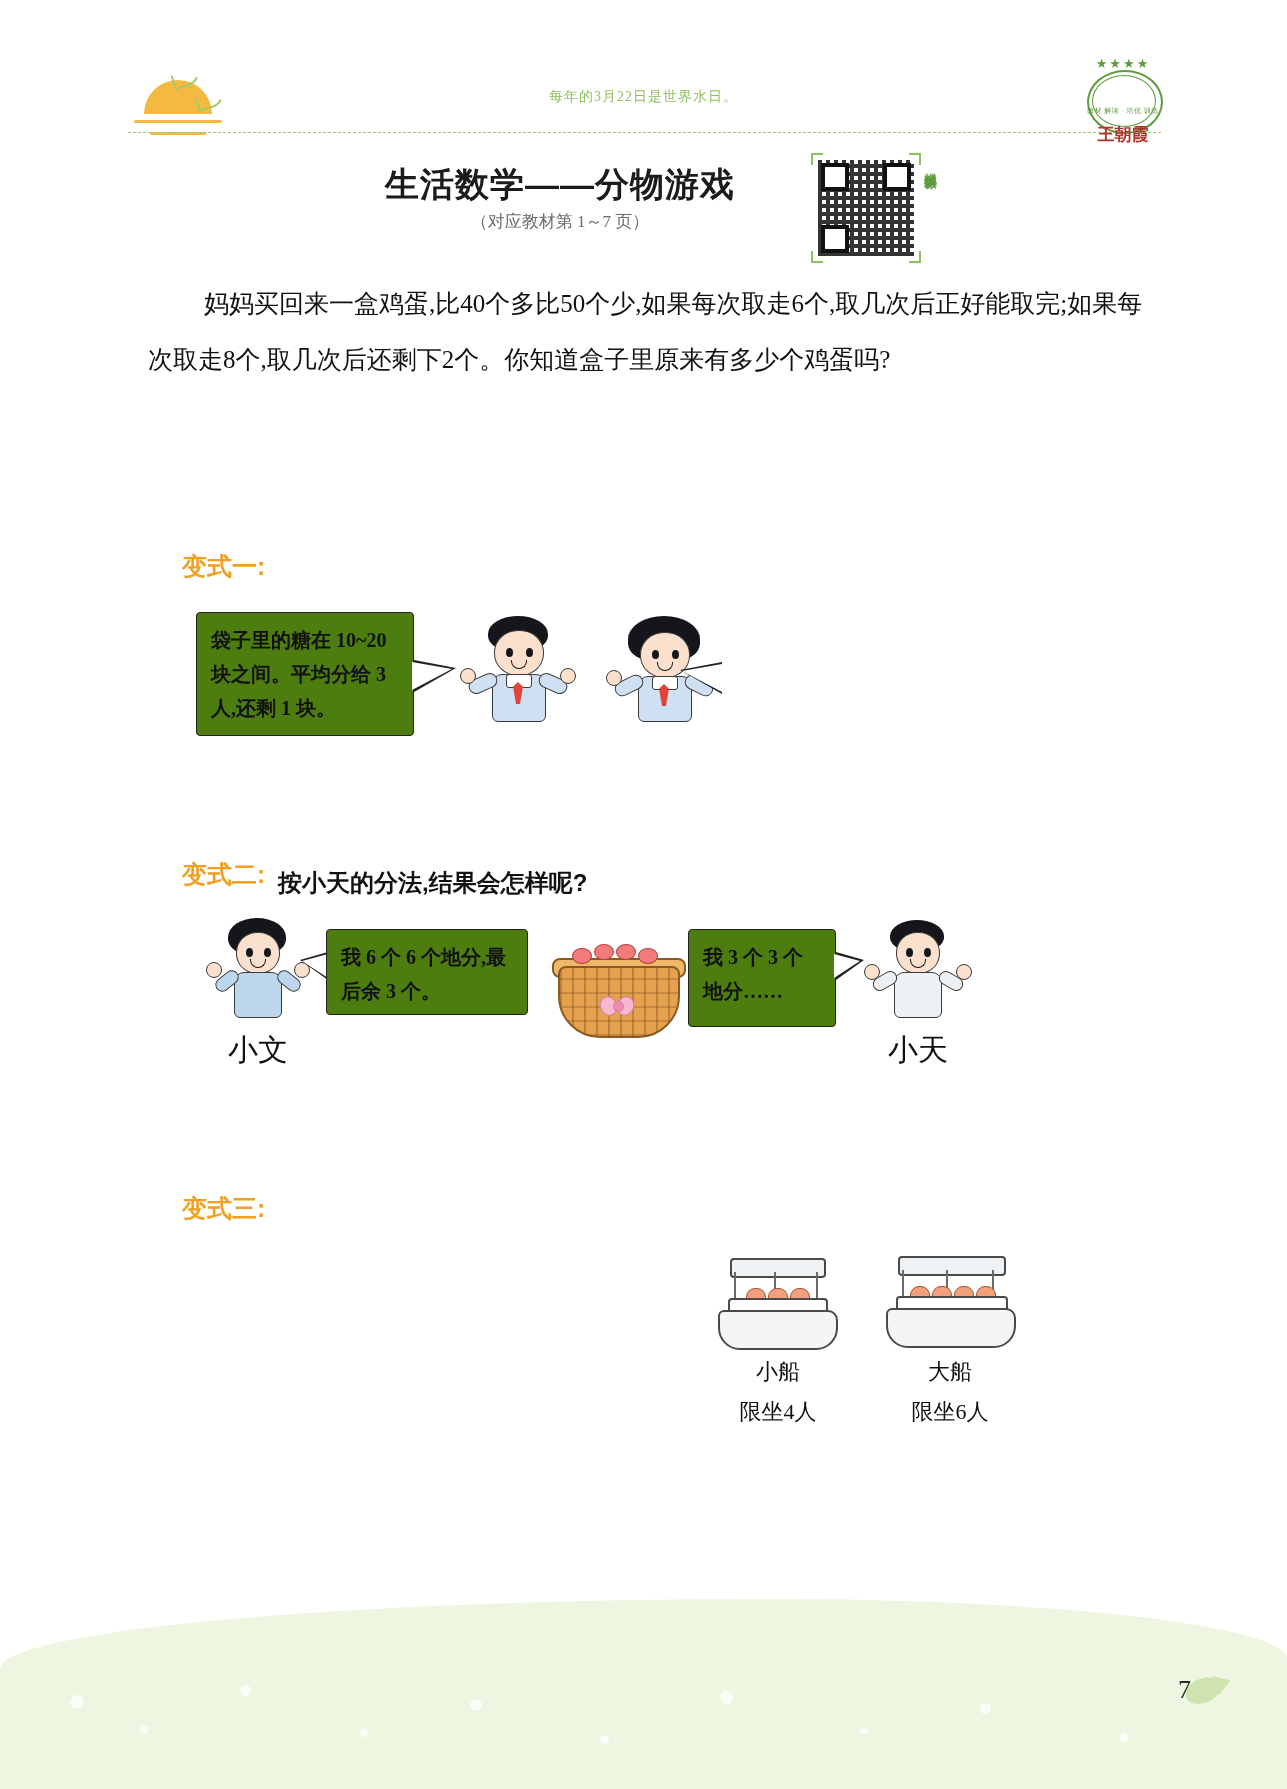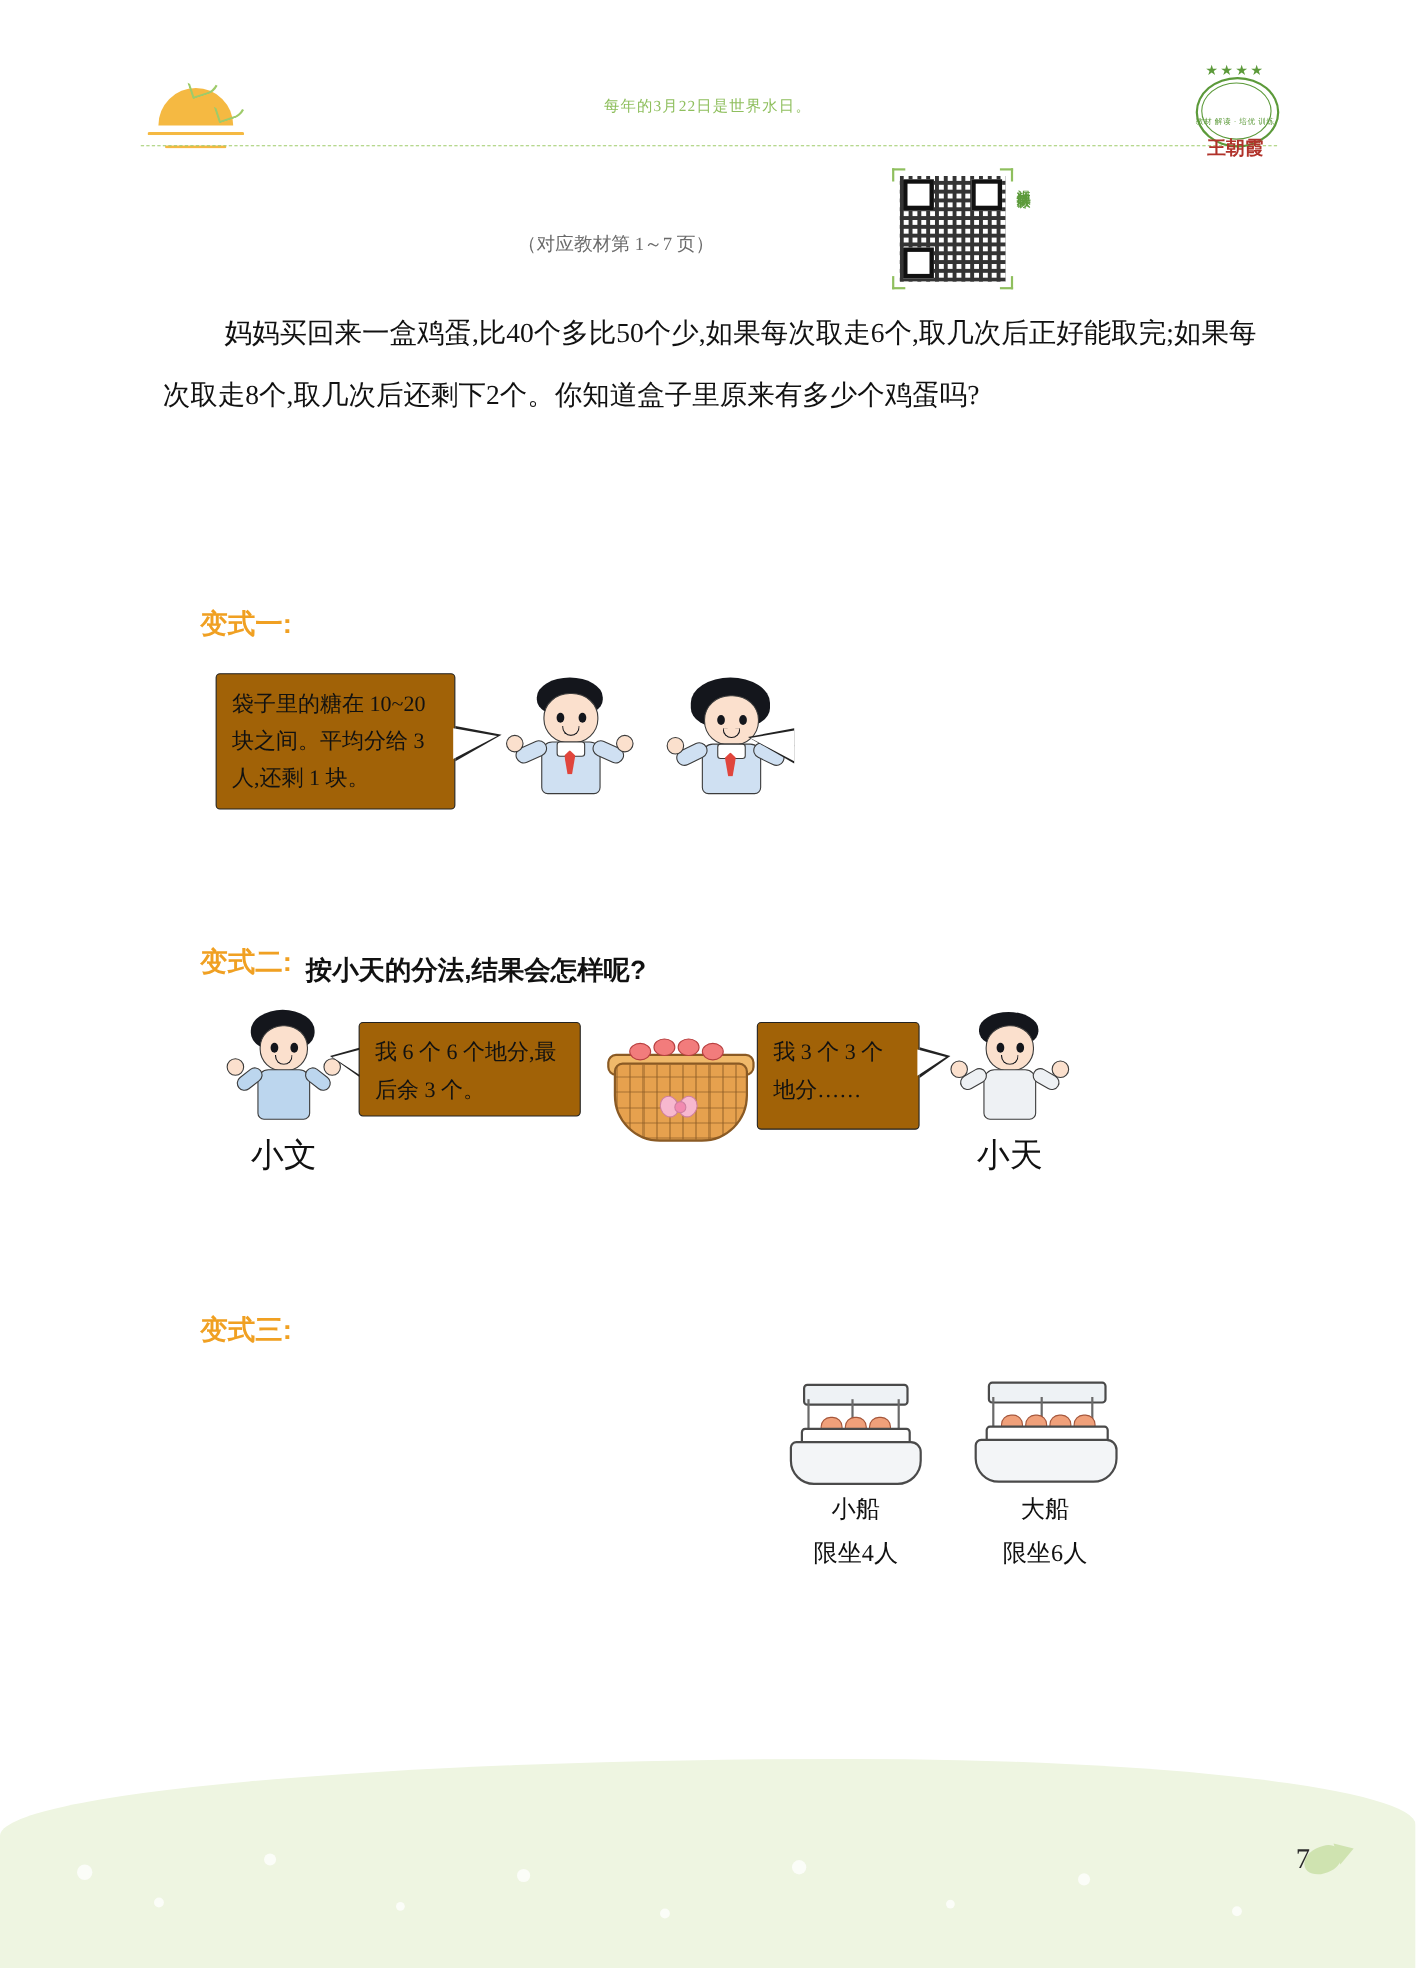--- a/index.html
+++ b/index.html
@@ -247,27 +247,28 @@
     font-weight: normal;
     font-family: "Liberation Serif", serif;
     font-size: 25px;
   }
 
   
   .bubble {
     position: absolute;
     border: 1.6px solid #222;
     border-radius: 4px;
-    background: #a16207;
+    background: #4d7c0f;
     box-sizing: border-box;
     padding: 10px 14px;
     font-size: 20px;
     line-height: 34px;
     color: #111;
     font-family: "Liberation Serif", serif;
+    font-weight: bold;
   }
   .tail {
     position: absolute;
     width: 0; height: 0;
   }
 
   
   .kid { position: absolute; }
   .kid .hair {
     position: absolute;
@@ -499,20 +500,21 @@
   <div class="header-tip">每年的3月22日是世界水日。</div>
 
   <div class="seal">
     <div class="stars">★★★★</div>
     <div class="oval"></div>
     <div class="oval-inner"></div>
     <div class="brand">王朝霞</div>
     <div class="sub">教材 解读 · 培优 训练</div>
   </div>
 
+  <div class="title">生活数学——分物游戏</div>
   <div class="subtitle">（对应教材第 1～7 页）</div>
 
   <div class="qr-wrap">
     <div class="qr-code"></div>
     <div class="qr-corner tl"></div>
     <div class="qr-corner tr"></div>
     <div class="qr-corner bl"></div>
     <div class="qr-bracket b-tl"></div>
     <div class="qr-bracket b-tr"></div>
     <div class="qr-bracket b-bl"></div>

